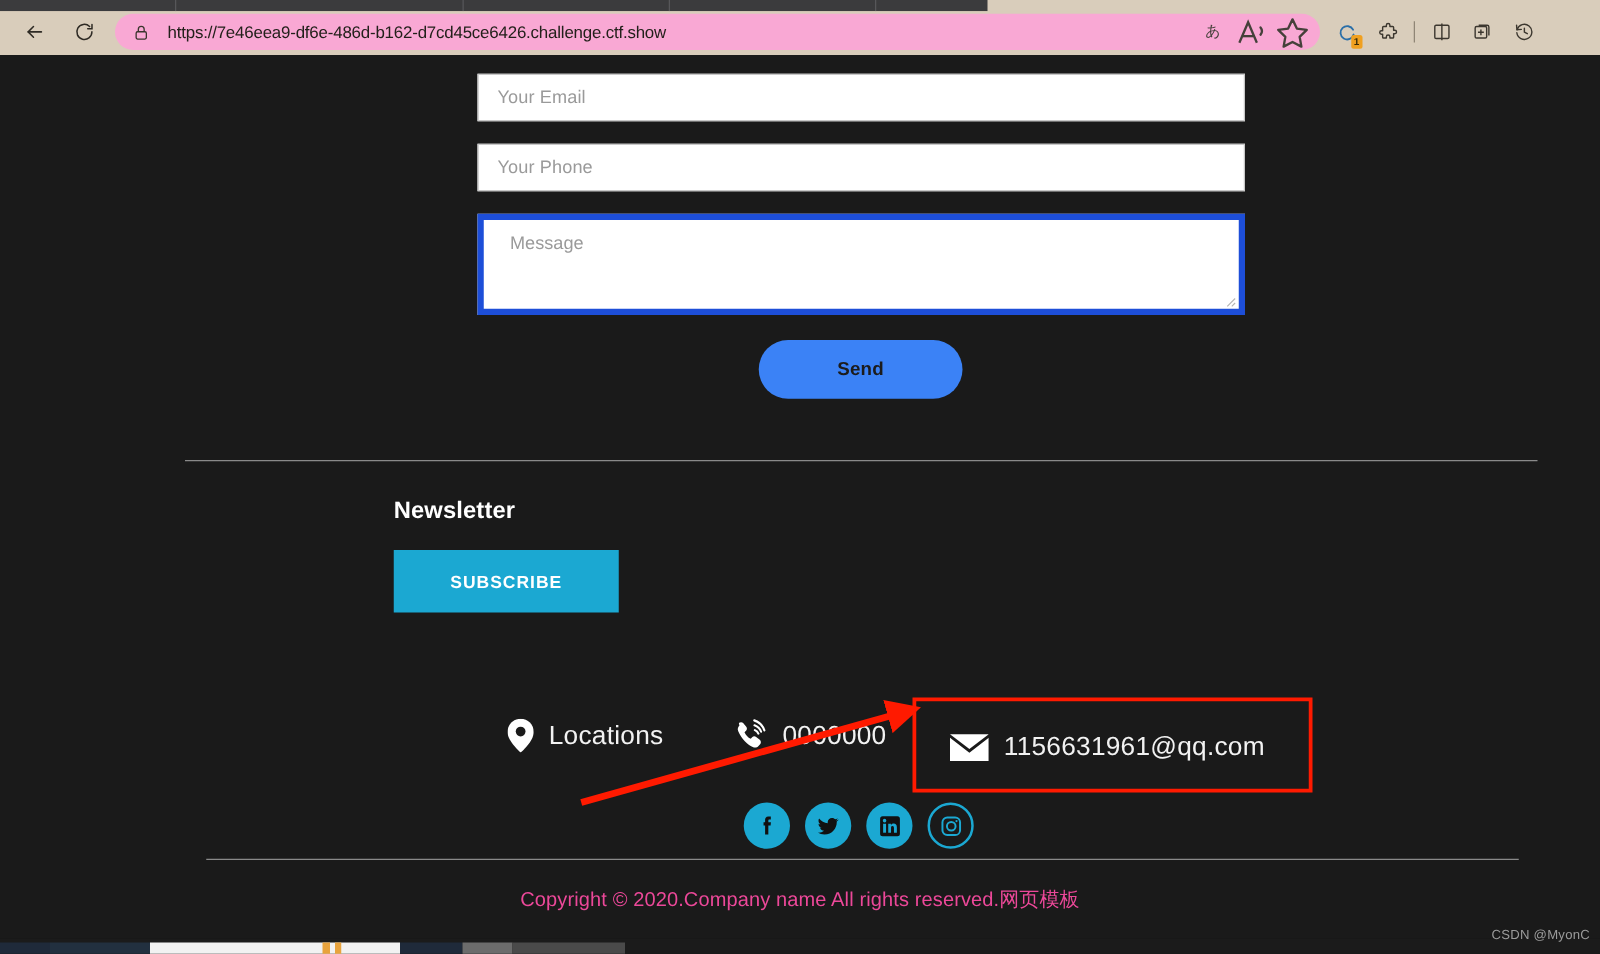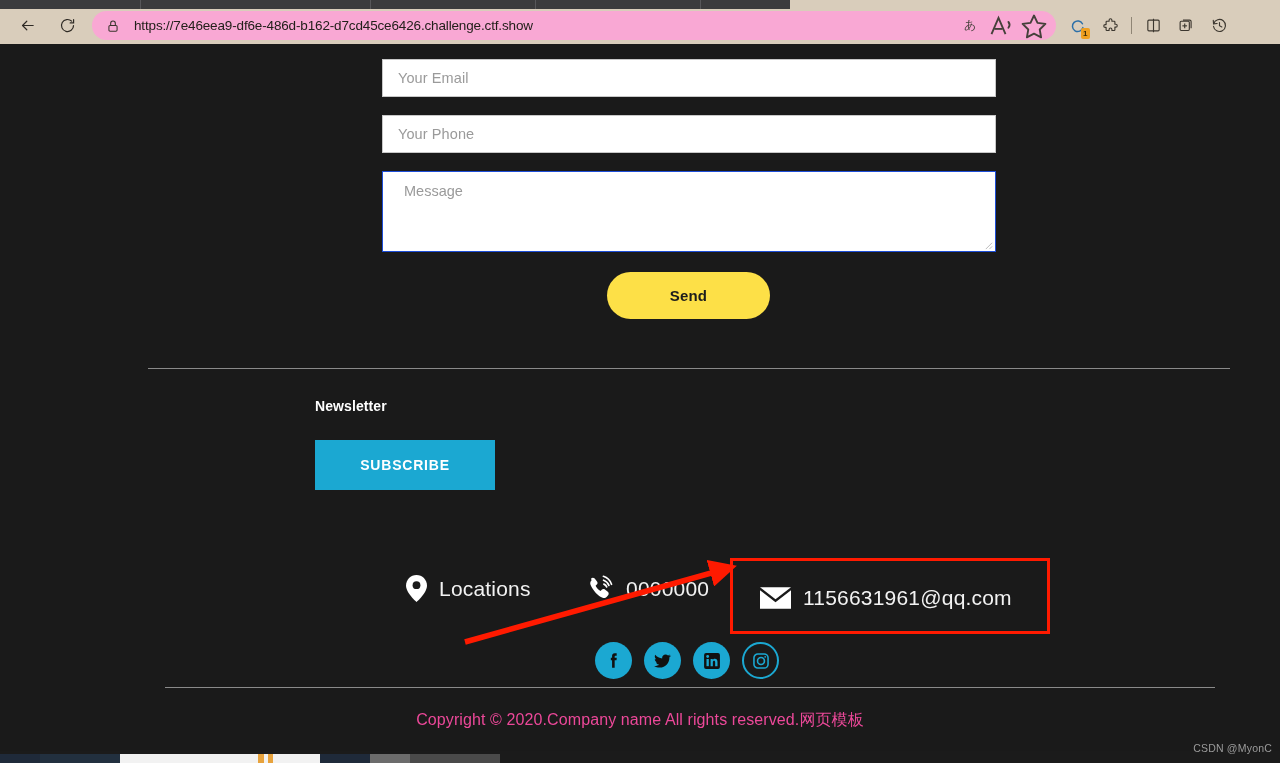--- a/index.html
+++ b/index.html
@@ -94,51 +94,51 @@
     background: #fff; border: 1px solid #c8c8c8;
     margin-bottom: 18px;
     display: flex; align-items: center;
   }
   .field .ph {
     margin-left: 15px; font-size: 14.5px; color: #9a9a9a;
     letter-spacing: 0.1px;
   }
   #message-field {
     width: 614px; height: 81px;
-    background: #fff; border: 1px solid #1d4ed8;
+    background: #fff; border: 5px solid #1d4ed8;
     position: relative;
   }
   #message-field .ph {
     position: absolute; left: 21px; top: 11px;
     font-size: 14.5px; color: #9a9a9a;
   }
   #resize-handle {
     position: absolute; right: 2px; bottom: 1px;
     width: 9px; height: 9px;
     color: #b5b5b5;
   }
   #send-button {
     position: absolute; left: 607px; top: 228px;
     width: 163px; height: 47px;
-    background: #fde047; border: none; border-radius: 24px;
+    background: #3b82f6; border: none; border-radius: 24px;
     font-family: "Liberation Sans", sans-serif;
     font-size: 15px; font-weight: bold; color: #1c1c1c;
     letter-spacing: 0.2px; cursor: pointer;
   }
 
   .divider {
     position: absolute; height: 1px; background: #8a8a8a;
   }
   #divider-top { left: 148px; top: 324px; width: 1082px; }
   #divider-bottom { left: 165px; top: 643px; width: 1050px; }
 
   
   #newsletter-title {
     position: absolute; left: 315px; top: 354px;
-    font-size: 14px; font-weight: bold; color: #ffffff;
+    font-size: 19px; font-weight: bold; color: #ffffff;
     letter-spacing: 0.1px;
   }
   #newsletter-row {
     position: absolute; left: 315px; top: 396px;
     width: 703px; height: 50px;
     display: flex;
   }
   #newsletter-input {
     width: 523px; height: 50px;
     background: #fff; border: none;

